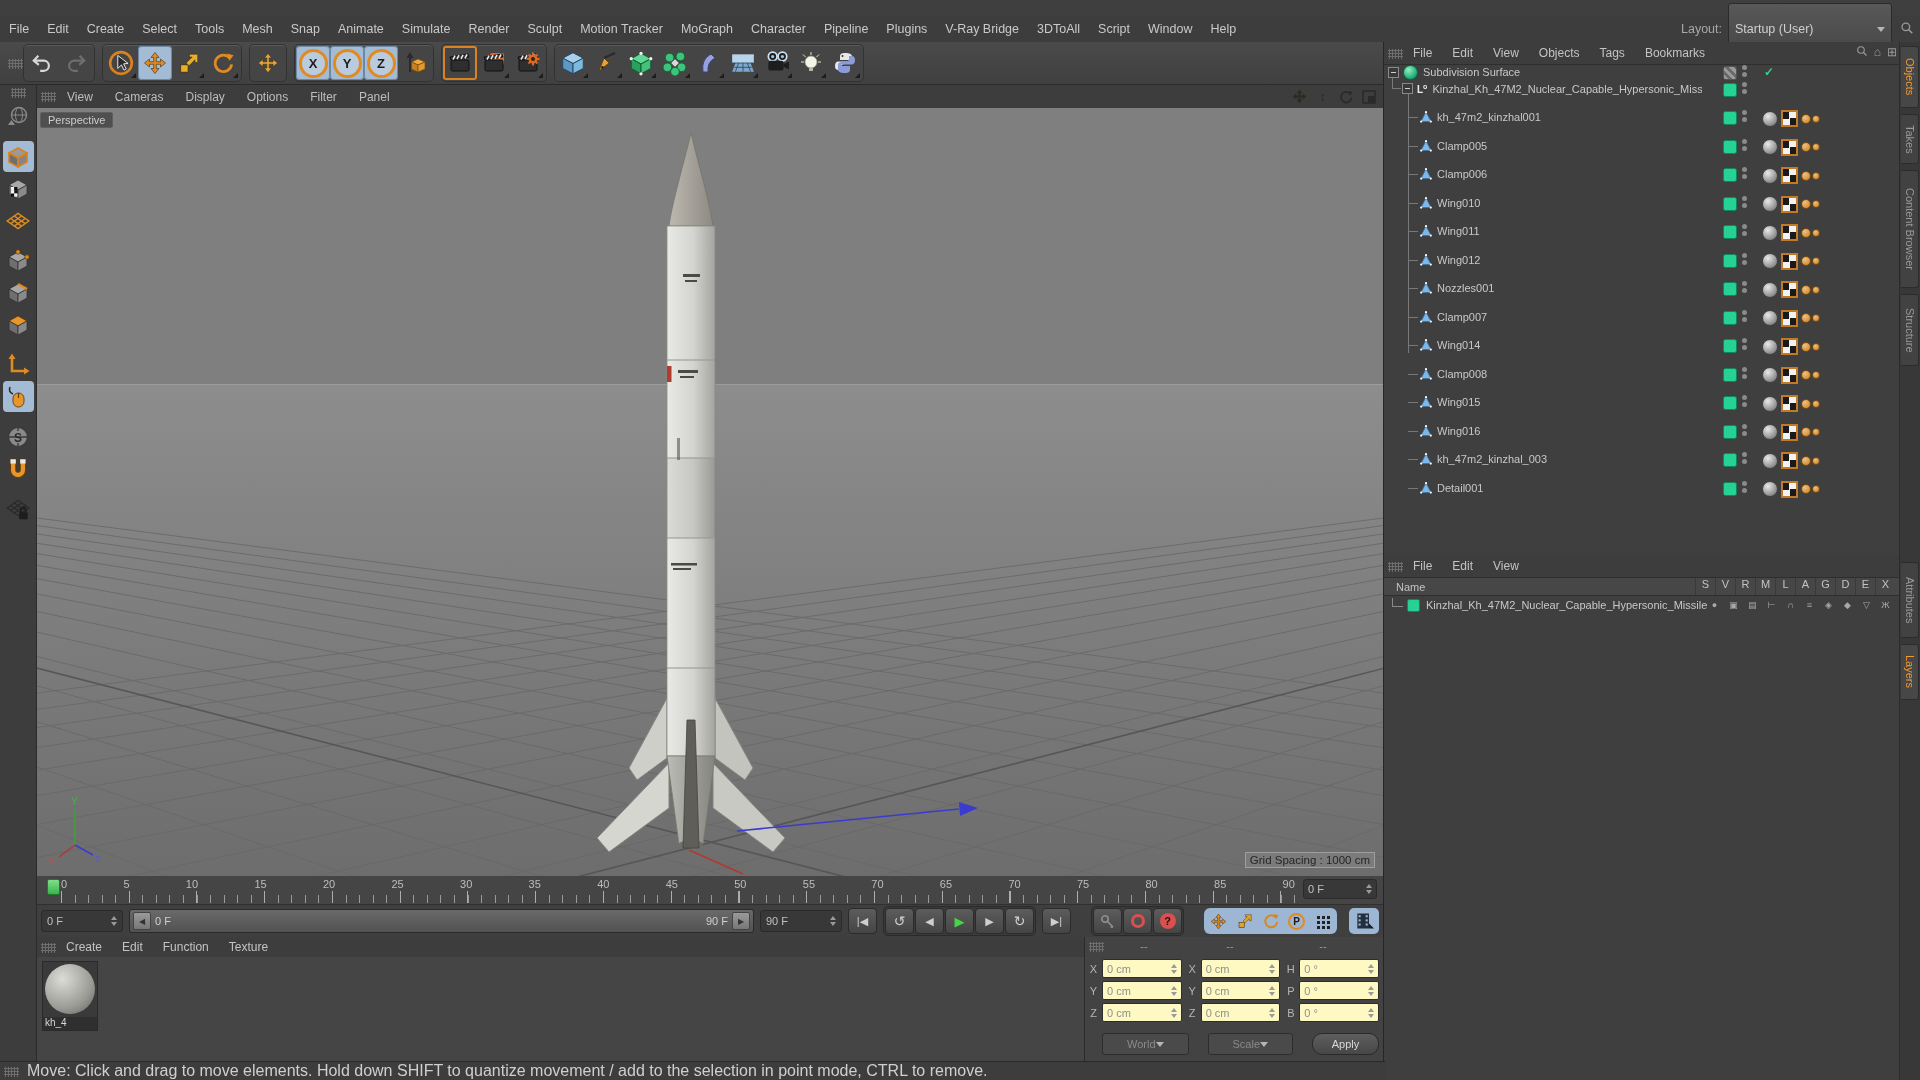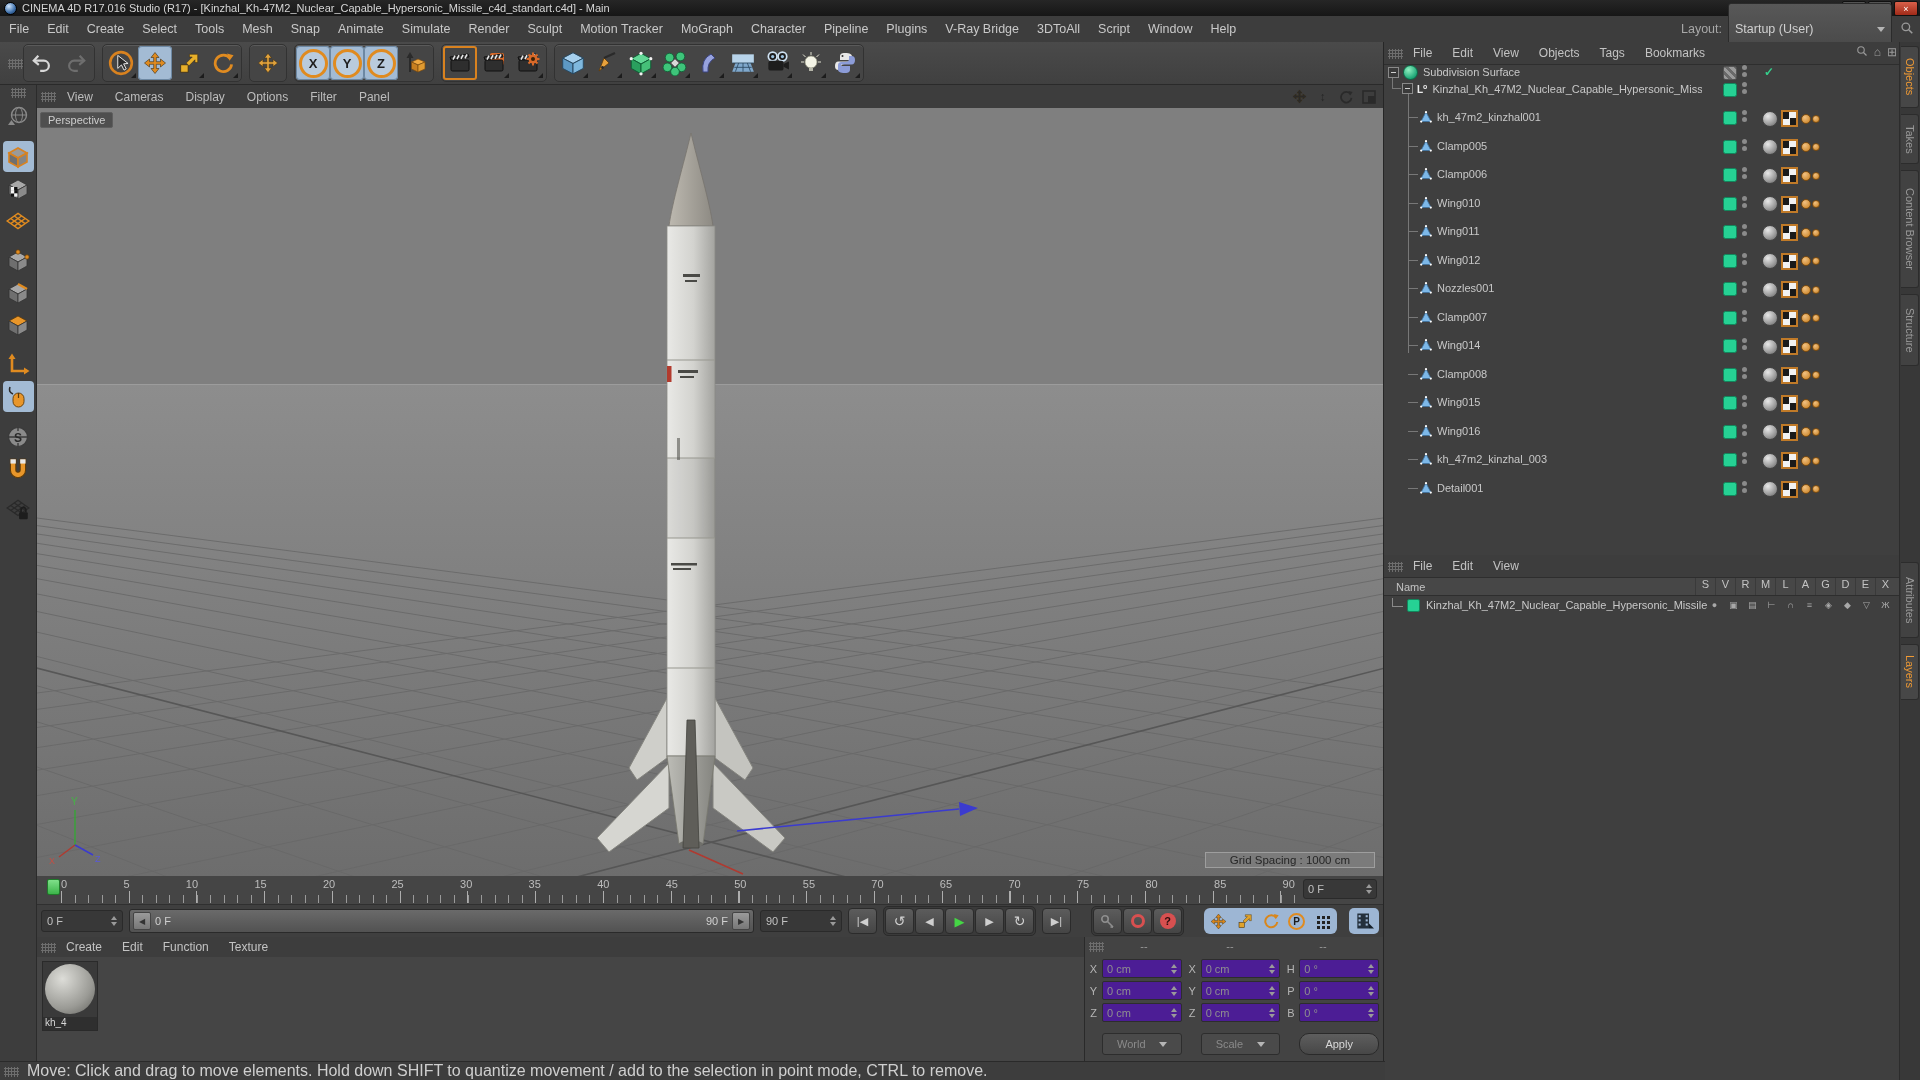--- a/index.html
+++ b/index.html
@@ -41,21 +41,21 @@
   #branding .b1{font-weight:bold;color:#9f9f9f;font-size:12px;letter-spacing:1px;}
 
   
   #viewport{left:37px;top:85px;width:1346px;height:791px;background:#3d3d3d;}
   #vpmenu{height:23px;display:flex;align-items:center;font-size:12px;color:#bdbdbd;background:#3d3d3d;border-bottom:1px solid#2e2e2e;}
   .vpmi{padding:0 11px;}
   #vpnav{position:absolute;right:6px;top:3px;display:flex;gap:6px;color:#2e2e2e;}
   #vpnav .nv{width:17px;height:17px;display:flex;align-items:center;justify-content:center;color:#262626;}
   #vpcanvas{position:absolute;left:0;top:23px;width:1346px;height:768px;}
   #vplabel{position:absolute;left:3px;top:27px;background:#4f4f4f;border:1px solid #5e5e5e;color:#cdcdcd;font-size:11px;padding:1px 7px;border-radius:2px;}
-  #gridchip{position:absolute;right:8px;bottom:8px;background:#7b7b7b;border:1px solid #9e9e9e;color:#262626;font-size:11.5px;padding:1px 24px;}
+  #gridchip{position:absolute;right:8px;bottom:8px;background:#7b7b7b;border:1px solid #9e9e9e;color:#262626;font-size:11.5px;padding:1px 4px;}
 
   
   #rightpanel{left:1383px;top:42px;width:537px;height:1038px;background:#3f3f3f;border-left:1px solid #262626;box-sizing:border-box;}
   .pmenu{height:22px;display:flex;align-items:center;background:#3d3d3d;border-bottom:1px solid #2e2e2e;font-size:12px;color:#c3c3c3;}
   .pmenu .mitem{padding:0 10px;}
   #om{position:absolute;left:0;top:0;width:517px;height:513px;border-bottom:1px solid #262626;overflow:hidden;}
   #om-icons{position:absolute;right:4px;top:3px;display:flex;gap:6px;color:#9a9a9a;font-size:12px;}
   #omtree{position:absolute;left:0;top:22px;right:0;bottom:0;}
   .om-row{height:16.5px;position:relative;display:flex;align-items:center;font-size:11px;color:#c8c8c8;}
   .om-row .nm{white-space:nowrap;overflow:hidden;max-width:285px;}
@@ -130,23 +130,23 @@
   .pmenu.small{height:20px;}
   #matthumb{position:absolute;left:5px;top:4px;width:54px;height:68px;background:#3a3a3a;border:1px solid #2a2a2a;}
   #matball{width:50px;height:50px;margin:2px;border-radius:50%;background:radial-gradient(circle at 35% 30%,#ddddd8,#9a9a95 62%,#5e5e5a);}
   #matlabel{position:absolute;left:0;right:0;bottom:0;height:13px;background:#2f2f2f;color:#d8d8d8;font-size:10px;padding-left:2px;overflow:hidden;white-space:nowrap;}
   #coords{flex:1;background:#434343;position:relative;font-size:11px;}
   #coordhead{display:flex;align-items:center;height:18px;color:#9a9a9a;gap:4px;padding-left:4px;}
   #coordhead span{display:inline-block;}
   #cgrid{position:absolute;left:4px;top:22px;right:4px;display:grid;grid-template-columns:1fr 1fr 1fr;grid-column-gap:6px;grid-row-gap:3px;}
   .cfield{display:flex;align-items:center;gap:4px;}
   .cfield .lb{width:9px;color:#b5b5b5;text-align:center;}
-  .cfield .val{flex:1;height:17px;background:#4c1d95;border:1px solid #2d2d2d;border-radius:2px;color:#8f8f8f;display:flex;align-items:center;justify-content:space-between;padding:0 4px;}
+  .cfield .val{flex:1;height:17px;background:#fef9c3;border:1px solid #2d2d2d;border-radius:2px;color:#8f8f8f;display:flex;align-items:center;justify-content:space-between;padding:0 4px;}
   #cbtns{position:absolute;left:4px;bottom:6px;right:4px;display:grid;grid-template-columns:1fr 1fr 1fr;grid-column-gap:6px;}
-  .cdrop{height:20px;margin-left:13px;background:#4a4a4a;border:1px solid #2d2d2d;border-radius:3px;color:#8a8a8a;display:flex;align-items:center;justify-content:space-between;padding:0 14px;}
+  .cdrop{height:20px;margin-left:13px;background:#4a4a4a;border:1px solid #2d2d2d;border-radius:3px;color:#8a8a8a;display:flex;align-items:center;justify-content:space-between;padding:0 24px;}
   #applybtn{height:20px;margin-left:13px;background:linear-gradient(#5e5e5e,#474747);border:1px solid #2a2a2a;border-radius:10px;color:#d8d8d8;display:flex;align-items:center;justify-content:center;}
 
   
   #statusbar{left:0;top:1061px;width:1385px;height:19px;background:#3d3d3d;border-top:1px solid #2a2a2a;display:flex;align-items:center;font-size:16px;color:#cfcfcf;box-sizing:border-box;}
 </style>
 </head>
 <body>
 
 <svg width="0" height="0" style="position:absolute">
   <defs>
@@ -190,29 +190,20 @@
           <rect x="14" y="10" width="2.5" height="2.5"></rect>
           <rect x="14" y="15" width="2.5" height="2.5"></rect>
         </g>
         <polygon points="18,21 24,21 18,15" fill="#16202a"></polygon>
       </symbol>
   </defs>
 </svg>
 
 <div id="app">
 
-  <div id="titlebar" class="abs">
-    <span class="applogo"></span>
-    <span>CINEMA 4D R17.016 Studio (R17) - [Kinzhal_Kh-47M2_Nuclear_Capable_Hypersonic_Missile_c4d_standart.c4d] - Main</span>
-    <span class="wbtns">
-      <span class="wbtn">—</span>
-      <span class="wbtn">□</span>
-      <span class="wbtn close">×</span>
-    </span>
-  </div>
 
   <div id="menubar" class="abs">
     <span class="mitem">File</span>
     <span class="mitem">Edit</span>
     <span class="mitem">Create</span>
     <span class="mitem">Select</span>
     <span class="mitem">Tools</span>
     <span class="mitem">Mesh</span>
     <span class="mitem">Snap</span>
     <span class="mitem">Animate</span>

